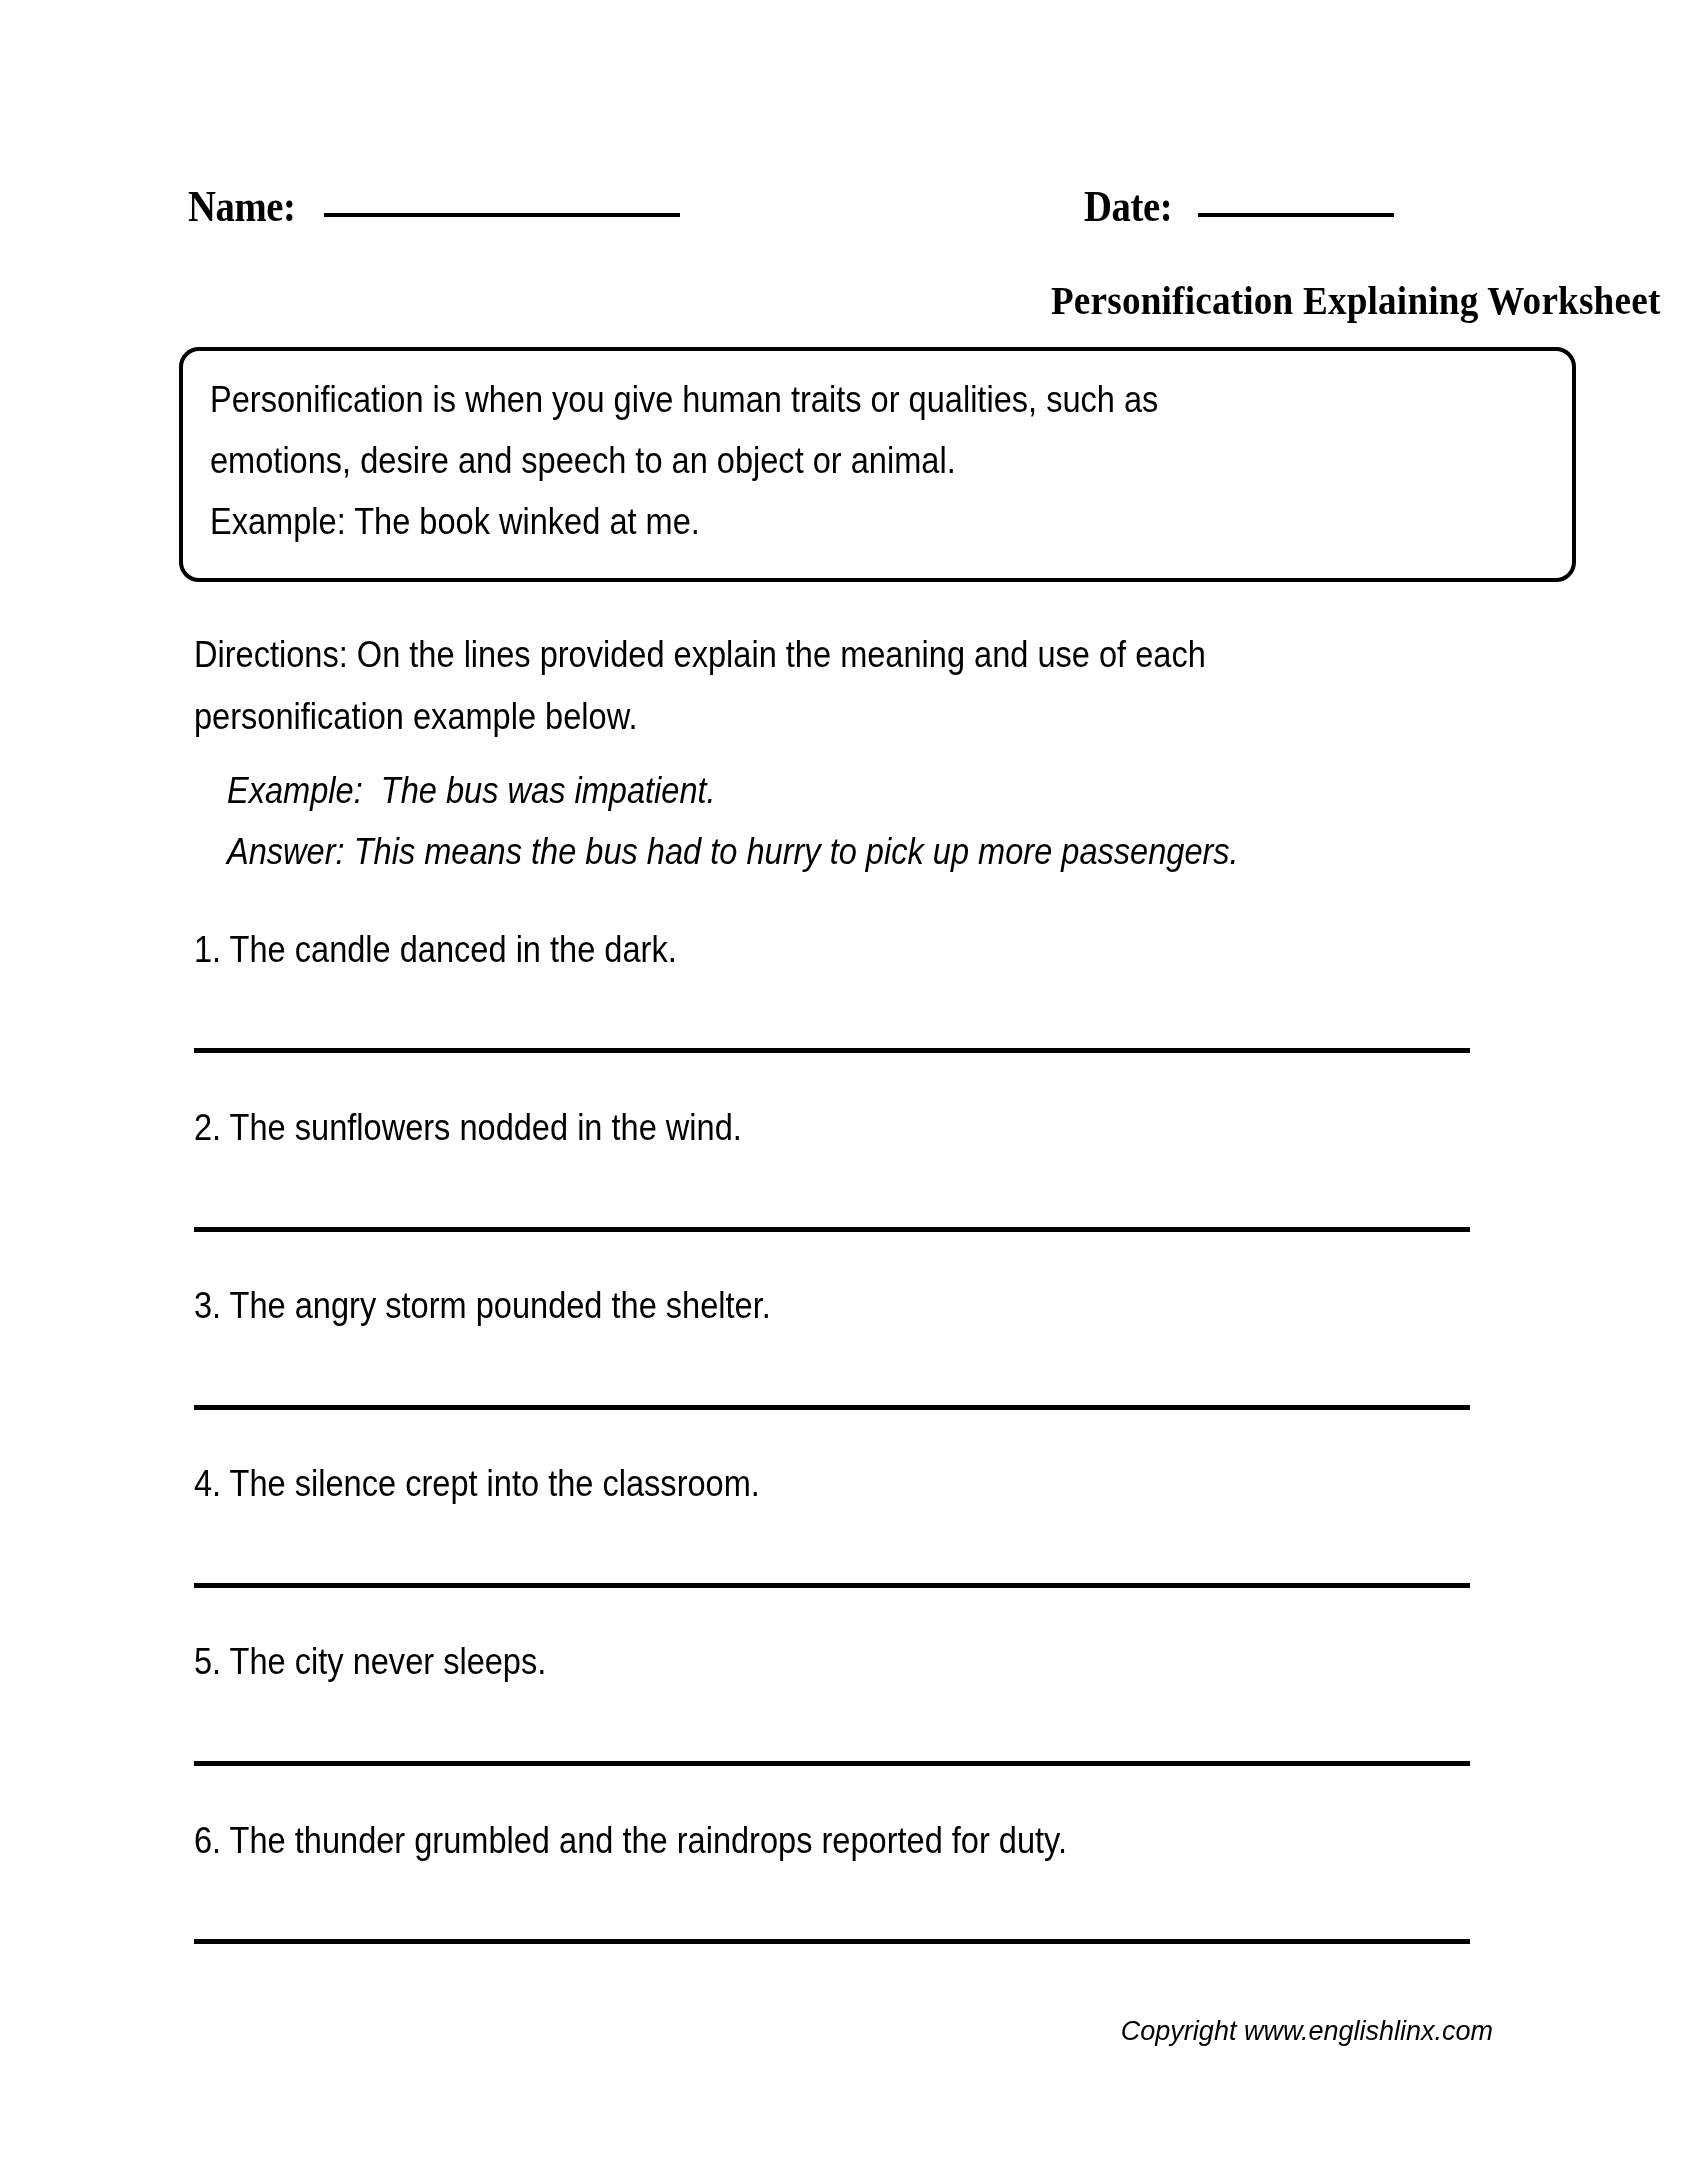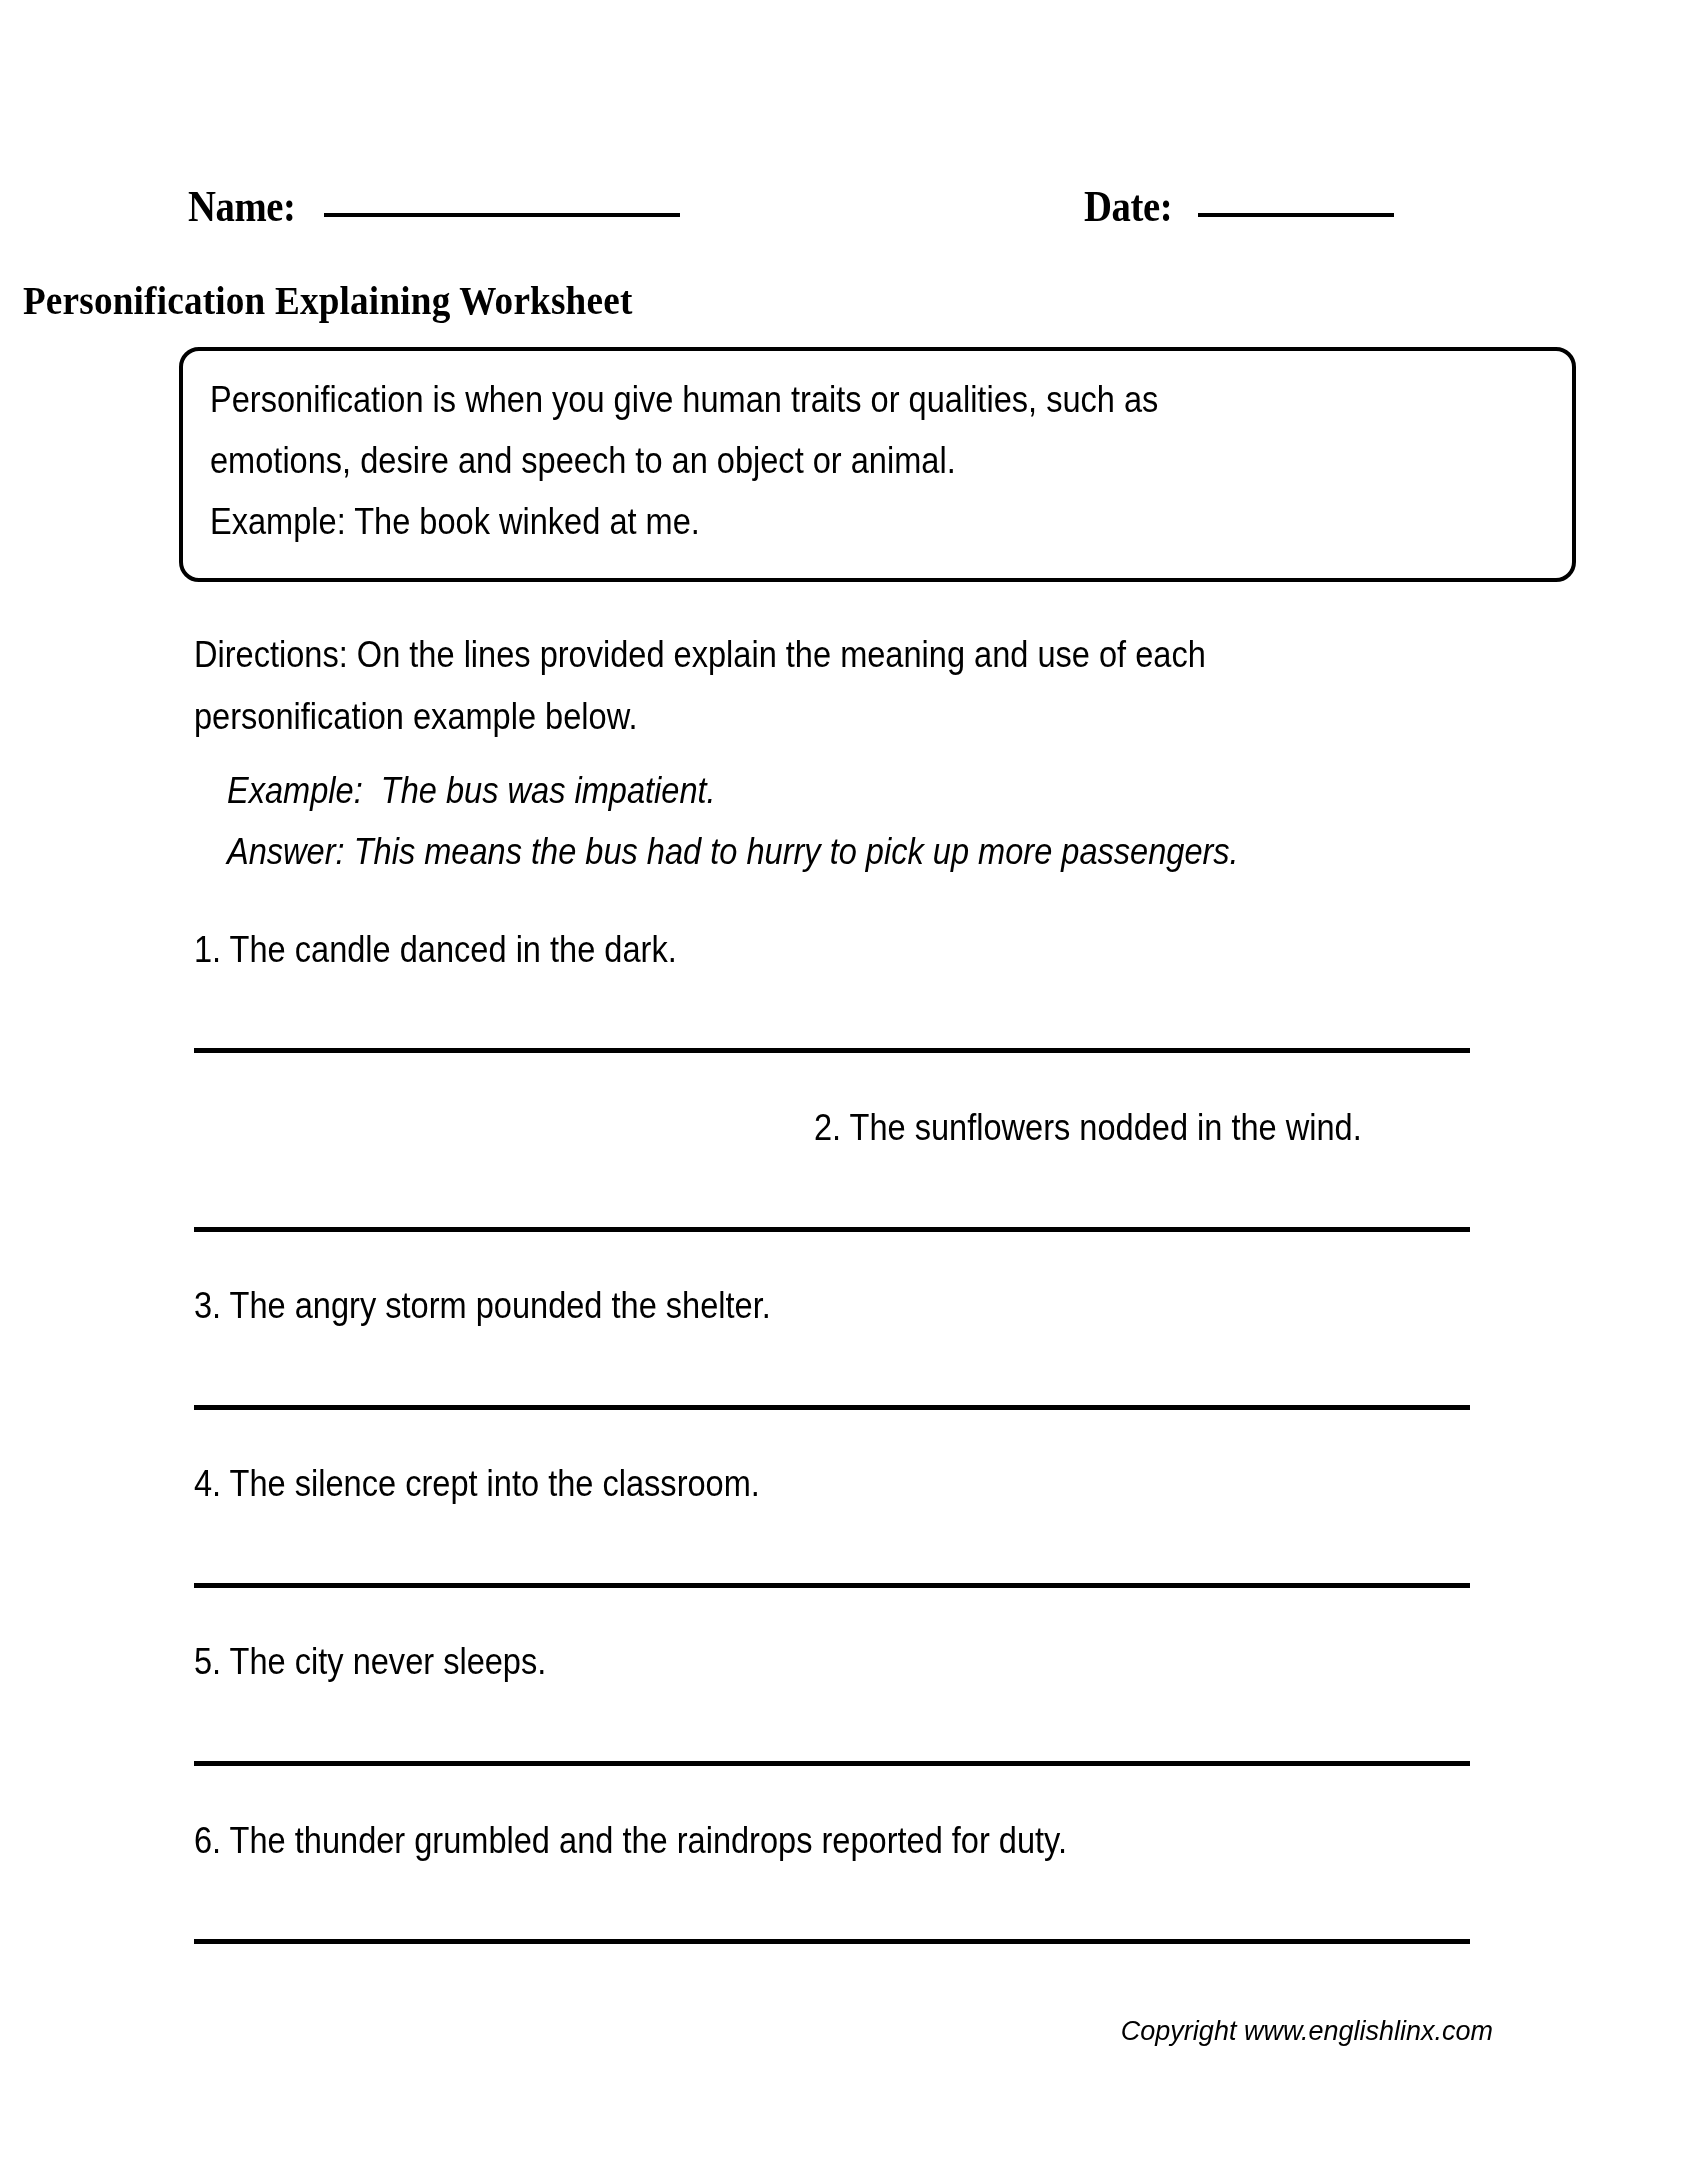--- a/index.html
+++ b/index.html
@@ -59,21 +59,21 @@
   }
   .rule-name { width: 356px; margin-left: 14px; }
   .rule-date { width: 196px; margin-left: 14px; }
 
   
   .worksheet-title {
     position: absolute;
     left: 0;
     top: 279px;
     width: 1683px;
-    text-align: left;
+    text-align: right;
     font-family: "Liberation Serif", serif;
     font-weight: bold;
     font-size: 40px;
     line-height: 44px;
     letter-spacing: 0.2px;
   }
   .worksheet-title span {
     display: inline-block;
     transform: scaleX(0.93);
     transform-origin: center center;
@@ -225,21 +225,21 @@
     <span class="ln">Answer: This means the bus had to hurry to pick up more passengers.</span>
   </div>
 
   <div class="items">
 
     <div class="item" style="top:926px;">
       <span class="item-text">1. The candle danced in the dark.</span>
     </div>
     <div class="answer-line" style="top:1048px;"></div>
 
-    <div class="item" style="top:1104px;text-align:right;">
+    <div class="item" style="top:1104px;">
       <span class="item-text">2. The sunflowers nodded in the wind.</span>
     </div>
     <div class="answer-line" style="top:1227px;"></div>
 
     <div class="item" style="top:1282px;">
       <span class="item-text">3. The angry storm pounded the shelter.</span>
     </div>
     <div class="answer-line" style="top:1405px;"></div>
 
     <div class="item" style="top:1460px;">

